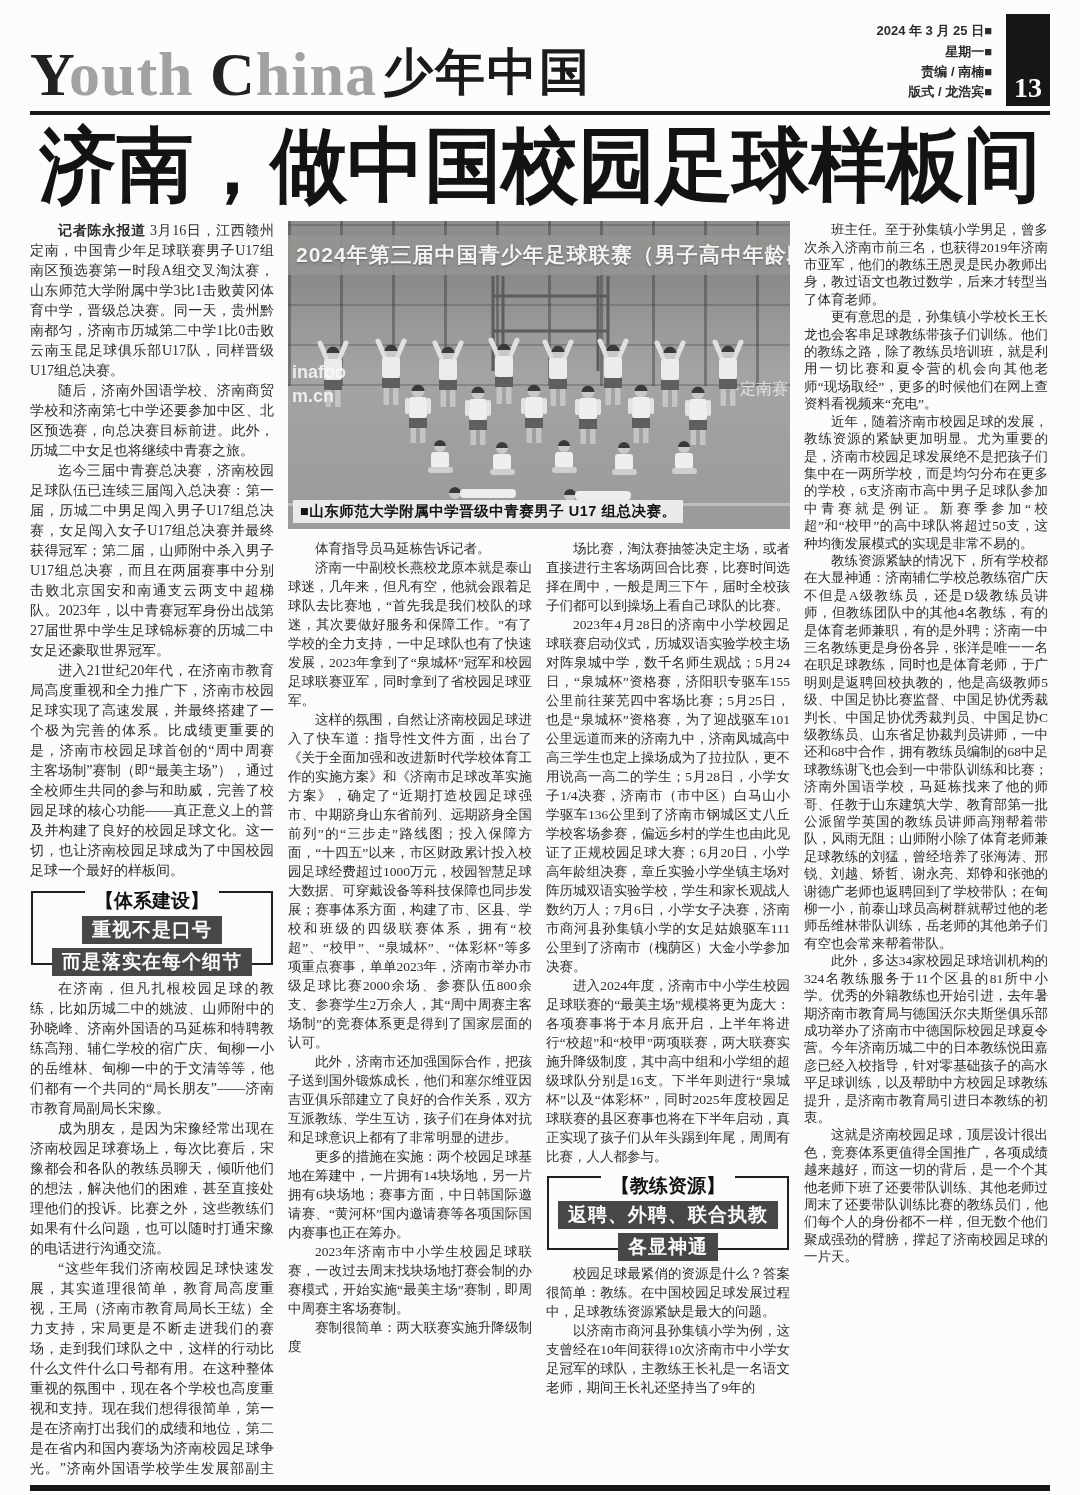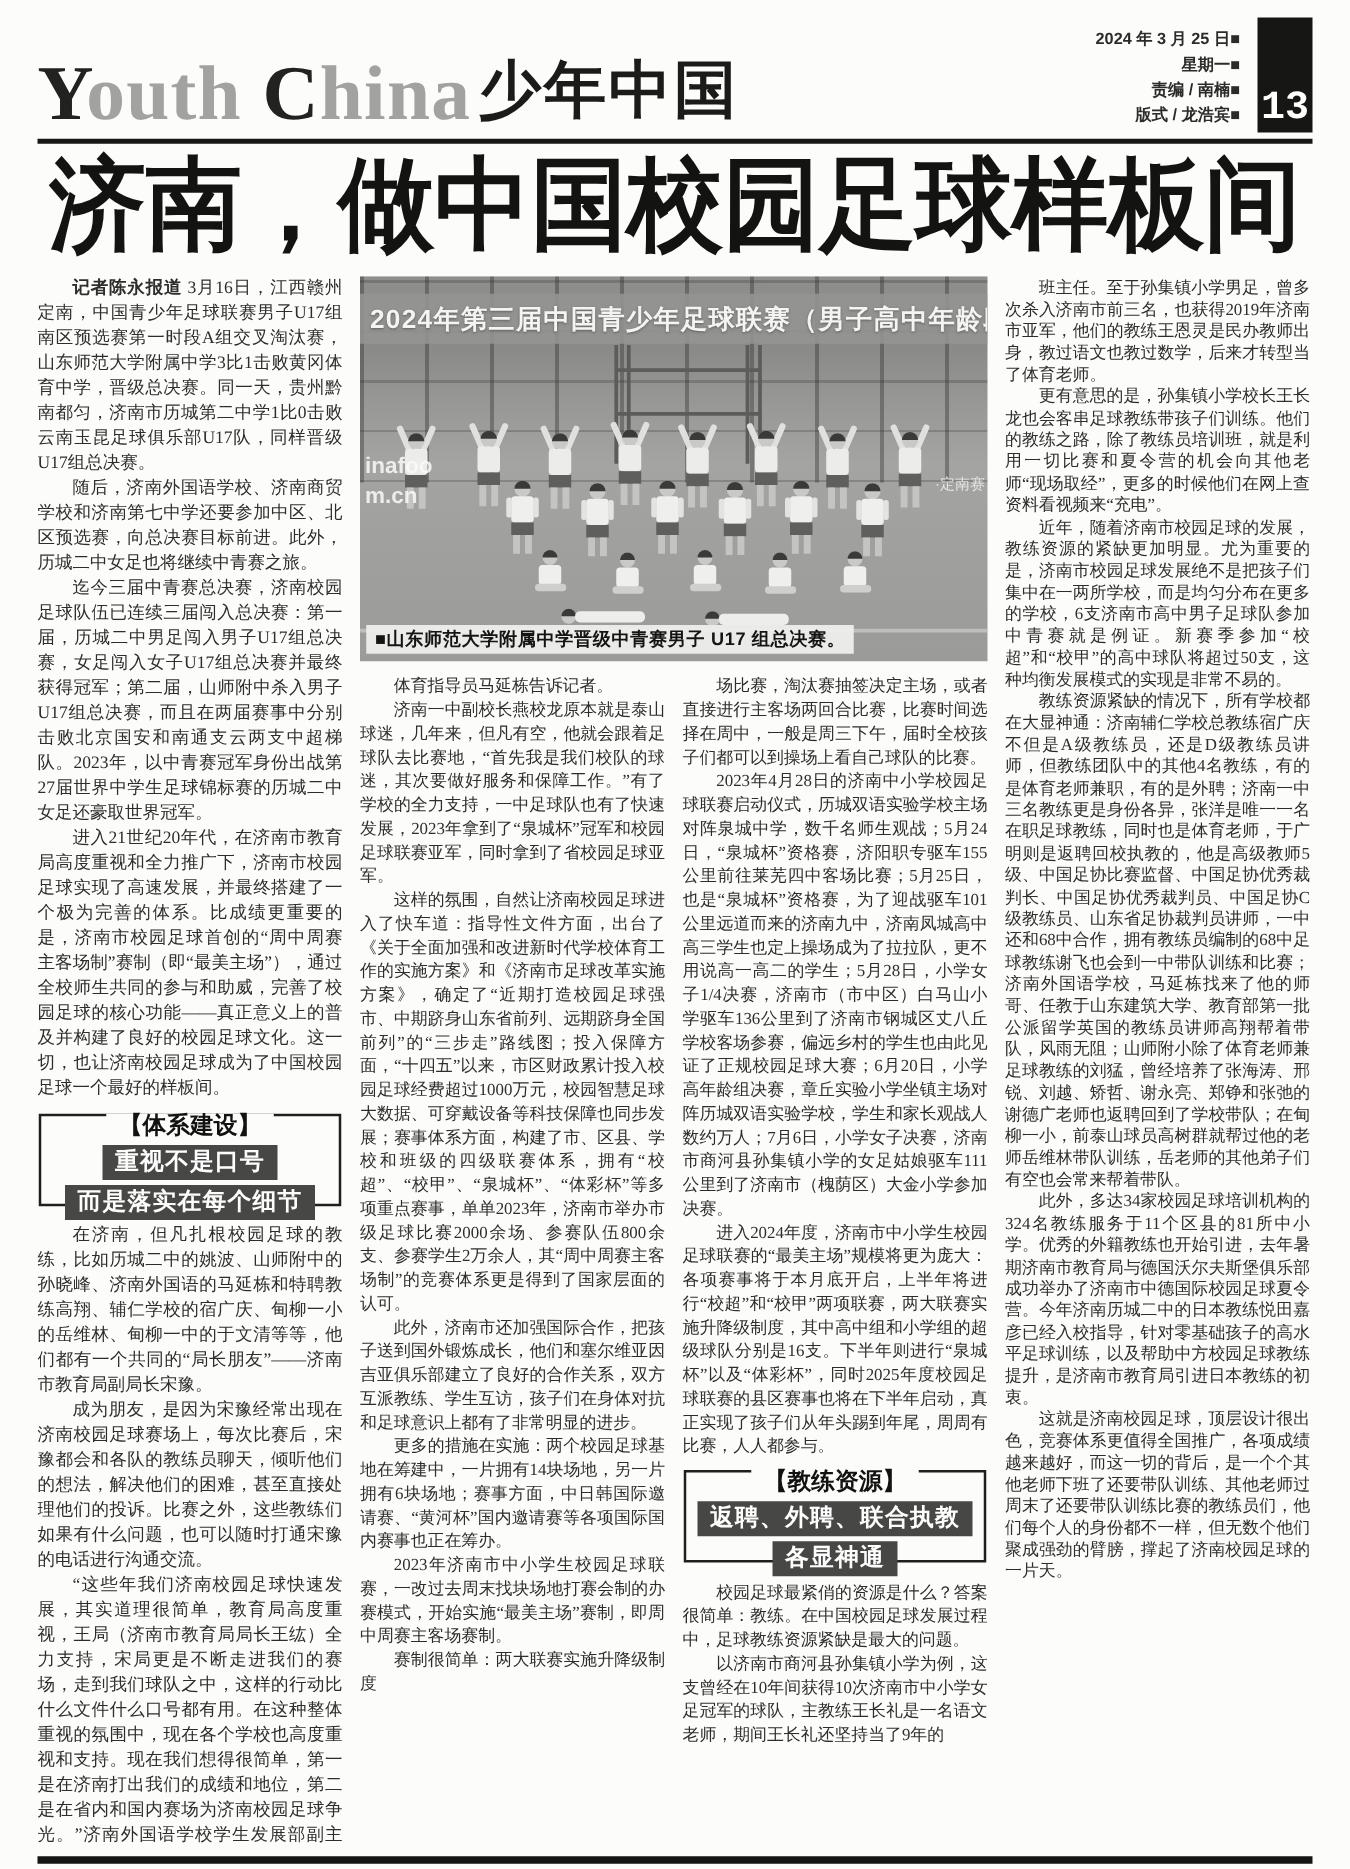--- a/index.html
+++ b/index.html
@@ -12,21 +12,21 @@
   .mast-en{font-family:"Liberation Serif",serif;font-weight:bold;font-size:62px;line-height:1;letter-spacing:1px;}
   .mast-en .cap{color:#222220;}
   .mast-en .low{color:#a2a2a0;margin-top:32px;}
   .mast-cn{font-family:"Liberation Sans","DejaVu Sans",sans-serif;font-weight:900;font-size:50px;color:#1b1b1a;
            vertical-align:6px;margin-left:6px;letter-spacing:2px;}
   .mast-dates{position:absolute;right:58px;bottom:4px;text-align:right;
               font-family:"Liberation Sans","DejaVu Sans",sans-serif;
               font-size:13px;line-height:1.55;color:#2b2b2b;font-weight:bold;}
   .page-box{position:absolute;right:0;top:-6px;width:44px;height:92px;background:#161614;
             display:flex;align-items:flex-end;justify-content:center;}
-  .page-num{color:#fff;font-family:Liberation Mono, monospace;font-weight:bold;font-size:32px;line-height:1;padding-bottom:4px;}
+  .page-num{color:#fff;font-family:Liberation Serif, serif;font-weight:bold;font-size:28px;line-height:1;padding-bottom:4px;}
   .mast-rule{height:4px;background:#17171-5;background:#171715;margin:5px 30px 0;}
 
   
   .headline{margin:4px 30px 0;font-family:"Liberation Sans","DejaVu Sans",sans-serif;
             font-weight:900;font-size:77px;line-height:1.12;color:#131311;text-align:center;
             white-space:nowrap;letter-spacing:0px;transform:scaleY(1.05);transform-origin:top;}
 
   
   .body-grid{margin:16px 30px 0;display:flex;gap:14px;height:1258px;overflow:hidden;}
   .col{flex:0 0 244px;width:244px;overflow:hidden;}
@@ -55,21 +55,21 @@
   .photo-fence{position:absolute;left:0;top:0;right:0;height:165px;
      background:repeating-linear-gradient(90deg,rgba(45,45,45,.38) 0 3px,transparent 3px 52px),
                 repeating-linear-gradient(0deg,rgba(45,45,45,.25) 0 2px,transparent 2px 40px);}
   .photo-banner{position:absolute;left:0;right:0;top:14px;background:rgba(148,148,146,.88);
       color:#f4f4f2;font-family:"Liberation Sans",sans-serif;font-weight:900;font-size:21px;
       padding:6px 4px 6px 8px;white-space:nowrap;overflow:hidden;letter-spacing:1px;
       text-shadow:0 1px 2px rgba(60,60,60,.6);}
   .photo-watermark{position:absolute;left:4px;top:140px;color:rgba(250,250,250,.85);
       font-family:"Liberation Sans",sans-serif;font-weight:bold;font-size:18px;line-height:1.3;}
   .photo-side{position:absolute;right:2px;top:158px;color:rgba(245,245,245,.8);
-      font-family:"Liberation Sans",sans-serif;font-size:12px;}
+      font-family:"Liberation Sans",sans-serif;font-size:16px;}
   .photo-caption{position:absolute;left:5px;bottom:6px;background:rgba(238,238,236,.95);
       color:#141412;font-family:"Liberation Sans","DejaVu Sans",sans-serif;font-weight:900;
       font-size:14.5px;padding:2px 7px;letter-spacing:.5px;text-align:right;}
   .photo svg{position:absolute;left:0;top:0;}
 
   
   .bottom-rule{margin:6px 30px 0;height:6px;background:#151513;}
 </style>
 </head>
 <body>

